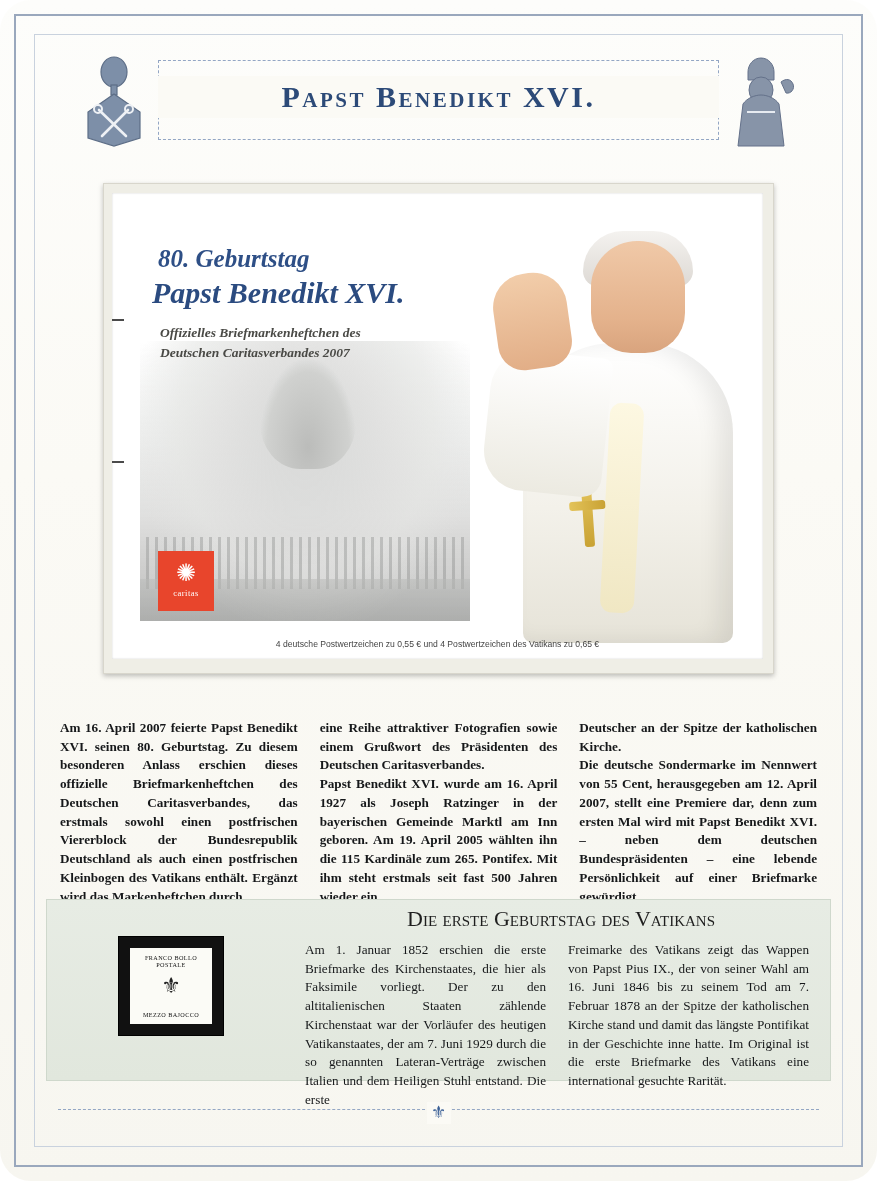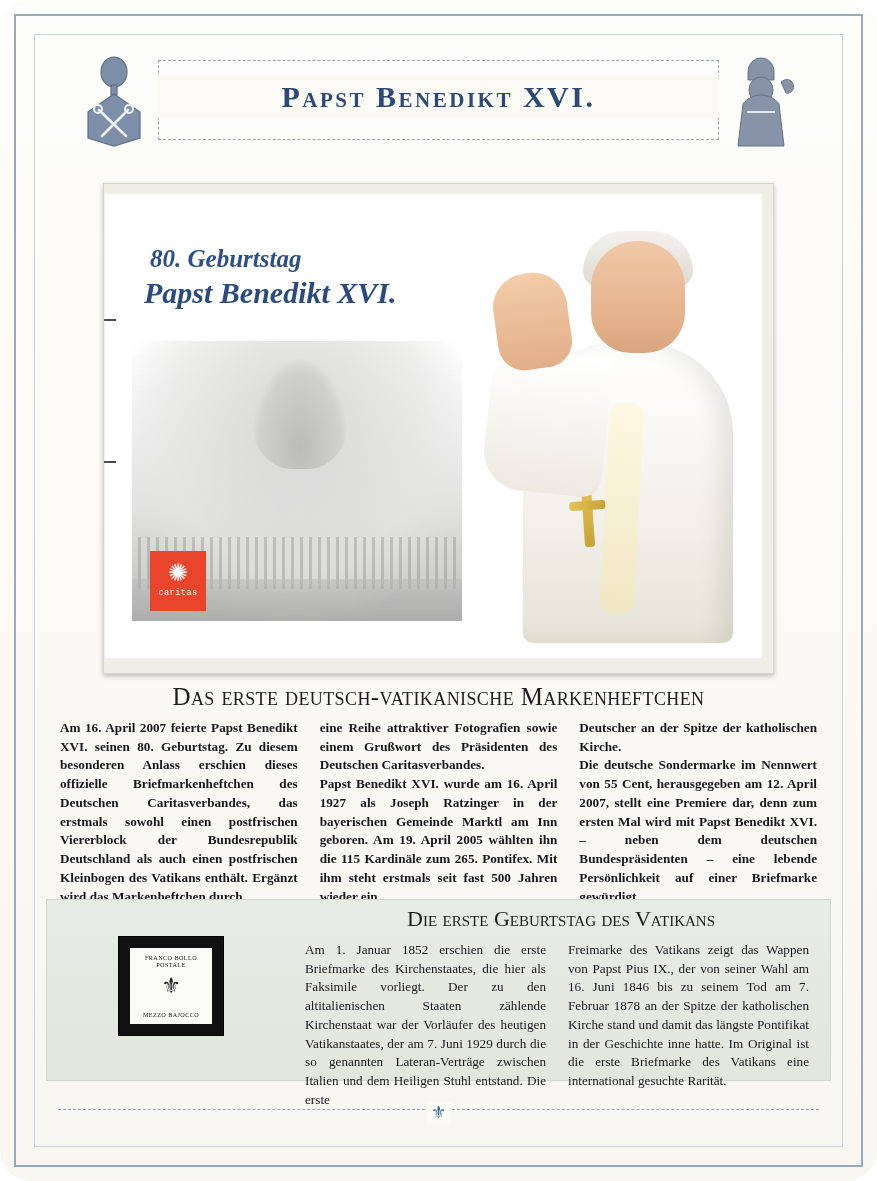--- a/index.html
+++ b/index.html
@@ -91,21 +91,21 @@
   .booklet {
     position: absolute;
     left: 103px;
     top: 183px;
     width: 671px;
     height: 491px;
     background: #efeee6;
     border: 1px solid #d8d6cc;
     box-shadow: 0 2px 5px rgba(0,0,0,0.25);
     box-sizing: border-box;
-    padding: 9px 10px 14px 0;
+    padding: 9px 10px 14px 8px;
   }
   .booklet-inner {
     position: relative;
     width: 100%;
     height: 100%;
     background: #ffffff;
     overflow: hidden;
     box-shadow: inset 0 0 2px rgba(0,0,0,0.2);
   }
   .bk-basilica {
@@ -281,21 +281,21 @@
   }
   .caritas .flame {
     font-size: 24px;
     line-height: 22px;
     margin-top: -2px;
   }
   .caritas .label {
     font-size: 8.5px;
     letter-spacing: .5px;
     margin-top: 4px;
-    font-family: Liberation Mono, monospace;
+    font-family: Liberation Serif, serif;
   }
   .bk-footnote {
     position: absolute;
     left: 0;
     right: 0;
     bottom: 8px;
     text-align: center;
     font-size: 8.6px;
     color: #444;
     line-height: 1.35;
@@ -482,32 +482,36 @@
         <div class="pope-stole"></div>
         <div class="pope-cross"></div>
         <div class="pope-sleeve"></div>
         <div class="pope-hand"></div>
         <div class="pope-hair"></div>
         <div class="pope-head"></div>
       </div>
 
       <div class="bk-title1">80. Geburtstag</div>
       <div class="bk-title2">Papst Benedikt XVI.</div>
+      <div class="bk-sub">
+        <div>Offizielles Briefmarkenheftchen des</div>
+        <div>Deutschen Caritasverbandes 2007</div>
+      </div>
 
       <div class="caritas">
         <div class="flame">✺</div>
         <div class="label">caritas</div>
       </div>
 
       <div class="bk-footnote">
+        <div>4 deutsche Postwertzeichen zu 0,55 € und 4 Postwertzeichen des Vatikans zu 0,65 €</div>
       </div>
     </div>
   </div>
 
-  <div class="headline h1">Das erste deutsch-vatikanische Markenheftchen</div>
   <div class="cols a1">
     <div class="colwrap">
       <div class="col">Am 16. April 2007 feierte Papst Benedikt XVI. seinen 80. Geburtstag. Zu diesem besonderen Anlass erschien dieses offizielle Briefmarkenheftchen des Deutschen Caritasverbandes, das erstmals sowohl einen postfrischen Viererblock der Bundesrepublik Deutschland als auch einen postfrischen Kleinbogen des Vatikans enthält. Ergänzt wird das Markenheftchen durch</div>
       <div class="col" style="white-space:pre-line">eine Reihe attraktiver Fotografien sowie einem Grußwort des Präsidenten des Deutschen Caritasverbandes.
 Papst Benedikt XVI. wurde am 16. April 1927 als Joseph Ratzinger in der bayerischen Gemeinde Marktl am Inn geboren. Am 19. April 2005 wählten ihn die 115 Kardinäle zum 265. Pontifex. Mit ihm steht erstmals seit fast 500 Jahren wieder ein</div>
       <div class="col" style="white-space:pre-line">Deutscher an der Spitze der katholischen Kirche.
 Die deutsche Sondermarke im Nennwert von 55 Cent, herausgegeben am 12. April 2007, stellt eine Premiere dar, denn zum ersten Mal wird mit Papst Benedikt XVI. – neben dem deutschen Bundespräsidenten – eine lebende Persönlichkeit auf einer Briefmarke gewürdigt.</div>
     </div>
   </div>
 

